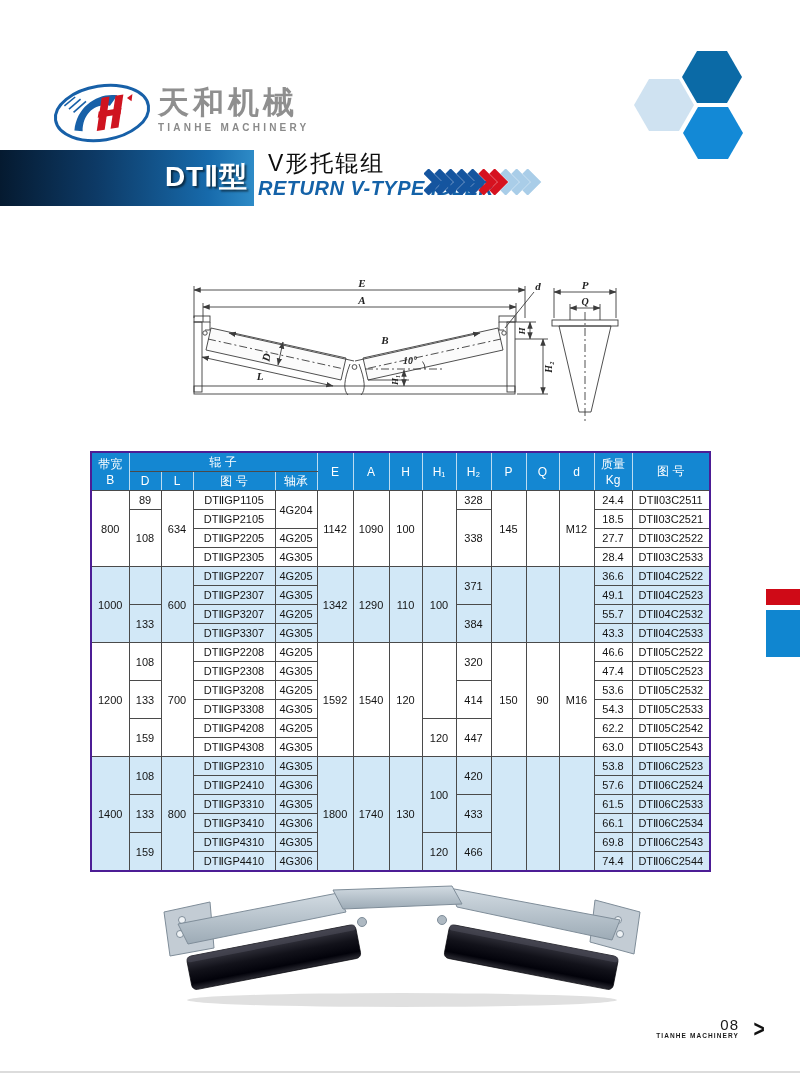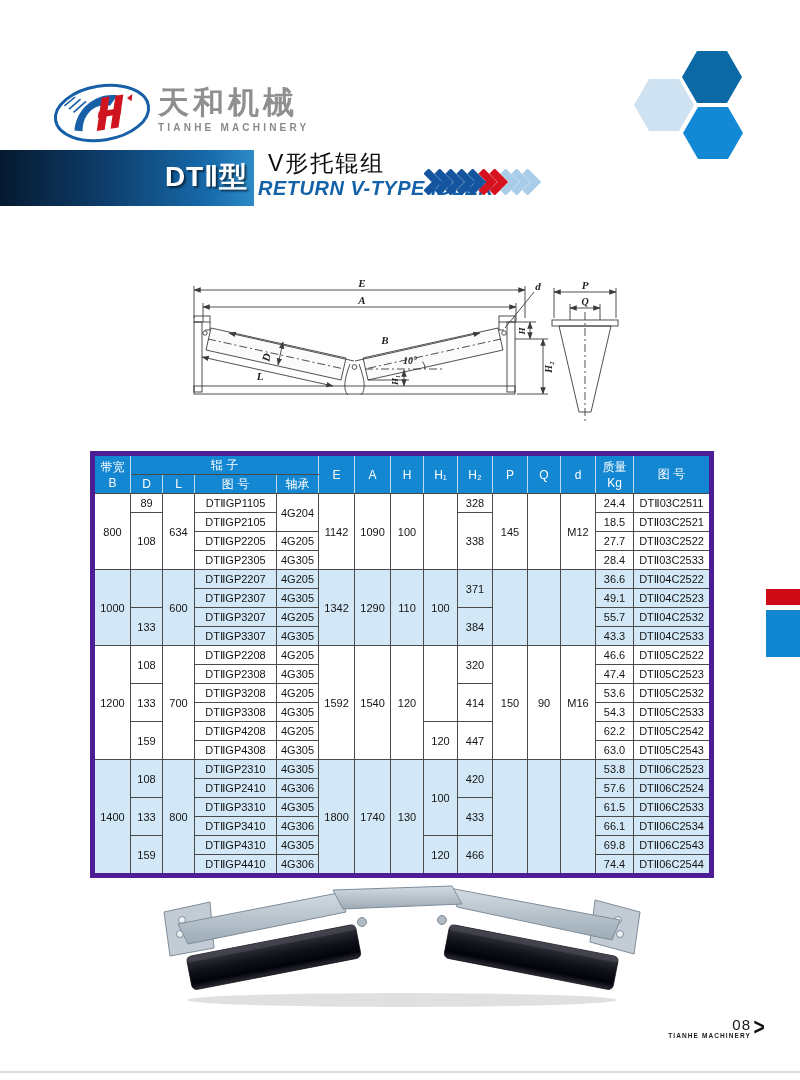--- a/index.html
+++ b/index.html
@@ -22,37 +22,37 @@
   .sub-cn{position:absolute;left:259px;top:148px;font-size:23px;color:#0d0d0d;letter-spacing:2px;font-weight:500;margin-left:9px;}
   .sub-en{position:absolute;left:258px;top:177px;font-size:20px;font-weight:700;font-style:italic;
         color:var(--title-blue,#1462a8);letter-spacing:.5px;}
   .chevrons{position:absolute;left:424px;top:169px;}
 
   
   .drawing{position:absolute;left:182px;top:278px;}
 
   
   .tbl-wrap{position:absolute;left:90px;top:451px;}
-  table.spec{border-collapse:collapse;table-layout:fixed;width:619px;border:5px solid #4c1d95;}
+  table.spec{border-collapse:collapse;table-layout:fixed;width:619px;border:2px solid #4c1d95;}
   table.spec th,table.spec td{border:1px solid #4a4a4a;text-align:center;vertical-align:middle;
         padding:0;overflow:hidden;white-space:nowrap;}
   table.spec thead th{background:var(--header-blue,#1487d2);color:#fff;font-weight:400;font-size:12px;
         height:18px;border:1px solid #bcdcf2;border-bottom-color:#4a4a4a;}
   table.spec tbody td{font-size:11px;color:#141414;height:18px;background:#fff;}
   table.spec tbody td.shade{background:var(--row-light,#d2e8f7);}
 
   
   .photo{position:absolute;left:150px;top:862px;}
 
   
   .bar-red{position:absolute;left:766px;top:589px;width:34px;height:16px;background:var(--accent-red,#cf0a17);}
   .bar-blue{position:absolute;left:766px;top:610px;width:34px;height:47px;background:var(--accent-blue,#1086d0);}
 
   
-  .footer{position:absolute;right:34px;top:1017px;display:flex;gap:1px;}
+  .footer{position:absolute;right:34px;top:1017px;display:flex;align-items:center;gap:13px;}
   .footer .nums{text-align:right;color:#1a1a1a;}
   .page-num{font-size:15px;line-height:15px;letter-spacing:1px;}
   .brand-sm{font-size:6.5px;font-weight:700;letter-spacing:1.1px;line-height:8px;}
   .gt{font-size:24px;font-weight:700;color:#111;line-height:20px;transform:scaleX(.8);}
   .page-edge{position:absolute;left:0;top:1071px;width:800px;height:2px;background:#dcdcdc;}
 </style>
 </head>
 <body>
 
 <div class="page" style="--header-blue: #1487d2; --row-light: #d2e8f7; --accent-red: #cf0a17; --accent-blue: #1086d0; --title-blue: #1462a8;">

